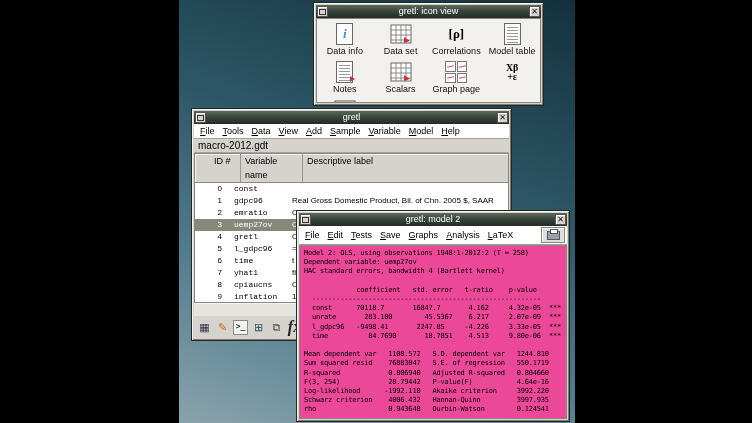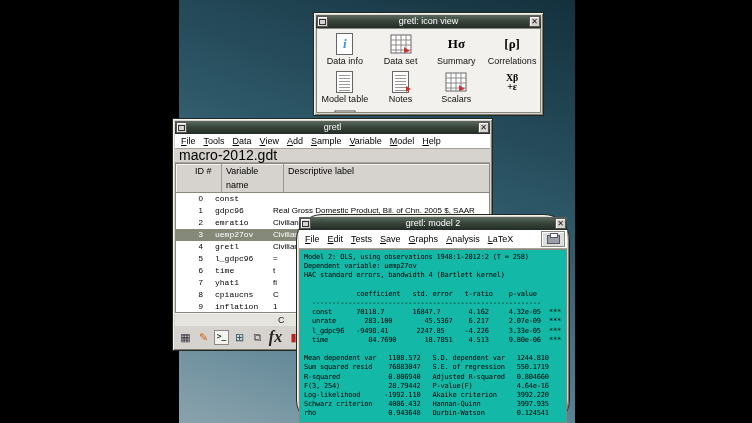--- a/index.html
+++ b/index.html
@@ -10,21 +10,21 @@
     -webkit-font-smoothing:none;
   }
   .desktop{
     position:absolute;left:179px;top:0;width:396px;height:423px;
     background:linear-gradient(200deg,#14303d 0%,#2d5767 40%,#527d8f 70%,#8aa3ad 100%);
   }
   
   .window{
     position:absolute;background:#d6d3ce;border:1px solid #23281f;
     box-shadow:inset 1px 1px 0 #f4f3ef, inset -1px -1px 0 #7f7c74;
-    padding:2px;box-sizing:border-box;display:flex;flex-direction:column;margin-top:10px;
+    padding:2px;box-sizing:border-box;display:flex;flex-direction:column;
   }
   .titlebar{
     height:13px;flex:0 0 13px;display:flex;align-items:center;
     background:linear-gradient(180deg,#5c6a5e 0%,#3a463c 45%,#222c25 100%);
     color:#fff;font-size:9px;padding:0 1px;gap:2px;
   }
   .title{flex:1;text-align:center;white-space:nowrap;overflow:hidden;line-height:13px;}
   .wm-btn{
     width:11px;height:11px;flex:0 0 11px;background:#d6d3ce;
     border:1px solid #555;box-shadow:inset 1px 1px 0 #fff;
@@ -54,22 +54,22 @@
        background-size:11px 100%;background-position:2px 3px;background-repeat:no-repeat;}
   .glyph-serif{font-family:"Liberation Serif",serif;font-weight:bold;font-size:13px;color:#000;}
   .glyph-2line{font-family:"Liberation Serif",serif;font-weight:bold;font-size:10px;line-height:9px;color:#000;text-align:center;white-space:pre-line;}
   .info-i{font-family:"Liberation Serif",serif;font-style:italic;font-weight:bold;font-size:13px;color:#2a9ad4;}
   .red-mark{position:absolute;right:-2px;bottom:2px;width:0;height:0;
     border-top:3px solid transparent;border-bottom:3px solid transparent;border-left:5px solid #c33;}
   .minis{width:22px;height:22px;display:grid;grid-template-columns:1fr 1fr;gap:1px;}
   .mini{background:#fff;border:1px solid #777;position:relative;}
   .mini::after{content:"";position:absolute;left:1px;right:1px;top:45%;border-top:1px solid #c55;transform:rotate(-12deg);}
   
-  .w-main{left:172px;top:108px;width:321px;height:233px;z-index:2;}
-  .filename-bar{flex:0 0 13px;font-size:14px;line-height:13px;padding-left:4px;
+  .w-main{left:191px;top:108px;width:321px;height:233px;z-index:2;}
+  .filename-bar{flex:0 0 13px;font-size:10px;line-height:13px;padding-left:4px;
     background:#d6d3ce;border-bottom:1px solid #a5a29a;color:#000;}
   .table-hdr{flex:0 0 14px;display:flex;font-size:9px;line-height:14px;background:#d6d3ce;
     border:1px solid #8a877f;border-bottom:1px solid #8a877f;box-shadow:inset 1px 1px 0 #f4f3ef;padding-left:9px;}
   .h-id{width:37px;padding-left:10px;box-sizing:border-box;border-right:1px solid #9a978f;}
   .h-name{width:62px;padding-left:4px;box-sizing:border-box;border-right:1px solid #9a978f;}
   .h-label{flex:1;padding-left:4px;}
   .rows{flex:1;background:#fff;border:1px solid #8a877f;border-top:none;overflow:hidden;font-size:8px;}
   .row{display:flex;height:12px;line-height:12px;white-space:nowrap;}
   .row.selected{background:#85897a;color:#fff;}
   .r-id{width:27px;text-align:right;flex:0 0 27px;}
@@ -82,27 +82,27 @@
     background:#d6d3ce;}
   .tb-calc{color:#334;}
   .tb-pencil{color:#d2691e;}
   .tb-console{font-family:"DejaVu Sans Mono",monospace;font-size:8px;font-weight:bold;color:#143;
     border:1px solid #888;background:#f4f3ef;box-sizing:border-box;line-height:12px;}
   .tb-grid{color:#356;}
   .tb-win{color:#555;}
   .tb-fx{font-family:"Liberation Serif",serif;font-style:italic;font-weight:bold;font-size:16px;color:#222;}
   .tb-book{color:#b22;}
   
-  .w-model{left:296px;top:204px;width:274px;height:212px;z-index:3;border-radius:26px;}
+  .w-model{left:296px;top:210px;width:274px;height:212px;z-index:3;}
   .print-btn{margin-left:auto;width:22px;height:14px;border:1px solid #8a877f;background:#e0deda;
     box-shadow:inset 1px 1px 0 #fff;display:flex;align-items:center;justify-content:center;}
   .printer-shape{width:11px;height:7px;background:#9aa0a8;border:1px solid #556;position:relative;}
   .printer-shape::before{content:"";position:absolute;left:2px;top:-3px;width:6px;height:3px;background:#fff;border:1px solid #556;}
   .model-output{
-    flex:1;background:#14b8a6;border:1px solid #8a877f;overflow:hidden;
+    flex:1;background:#ec4899;border:1px solid #8a877f;overflow:hidden;
     font-family:"DejaVu Sans Mono",monospace;font-size:7px;line-height:9.2px;
     letter-spacing:-0.2px;white-space:pre;color:#000;padding:3px 4px;
   }
 </style>
 </head>
 <body>
 
 <div class="desktop"></div>
 
 <div class="window w-icons">
@@ -127,26 +127,20 @@
         <svg width="22" height="22" viewBox="0 0 22 22">
           <rect x="1" y="2" width="20" height="18" fill="#fff" stroke="#666"></rect>
           <path d="M1 7h20M1 12h20M1 17h20M6 2v18M11 2v18M16 2v18" stroke="#888" stroke-width="1"></path>
           <path d="M14 14l6 4-6 2z" fill="#c33"></path>
         </svg>
       </span>
       <span class="icon-label">Data set</span>
     </div>
     <div class="icon-cell">
       <span class="icon-art">
-          <span class="glyph-serif">Ησ</span>
-        </span>
-      <span class="icon-label">Summary</span>
-    </div>
-    <div class="icon-cell">
-      <span class="icon-art">
           <span class="glyph-serif">[ρ]</span>
         </span>
       <span class="icon-label">Correlations</span>
     </div>
     <div class="icon-cell">
       <span class="icon-art">
           <span class="doc-lines"></span>
         </span>
       <span class="icon-label">Model table</span>
     </div>
@@ -159,20 +153,31 @@
     </div>
     <div class="icon-cell">
       <span class="icon-art">
         <svg width="22" height="22" viewBox="0 0 22 22">
           <rect x="1" y="2" width="20" height="18" fill="#fff" stroke="#666"></rect>
           <path d="M1 7h20M1 12h20M1 17h20M6 2v18M11 2v18M16 2v18" stroke="#888" stroke-width="1"></path>
           <path d="M14 14l6 4-6 2z" fill="#c33"></path>
         </svg>
       </span>
       <span class="icon-label">Scalars</span>
+    </div>
+    <div class="icon-cell">
+      <span class="icon-art">
+        <span class="minis">
+            <span class="mini"></span>
+            <span class="mini"></span>
+            <span class="mini"></span>
+            <span class="mini"></span>
+          </span>
+      </span>
+      <span class="icon-label">Graph page</span>
     </div>
     <div class="icon-cell">
       <span class="icon-art">
           <span class="glyph-2line">Xβ
 +ε</span>
         </span>
       <span class="icon-label"></span>
     </div>
     <div class="icon-cell">
       <span class="icon-art">

